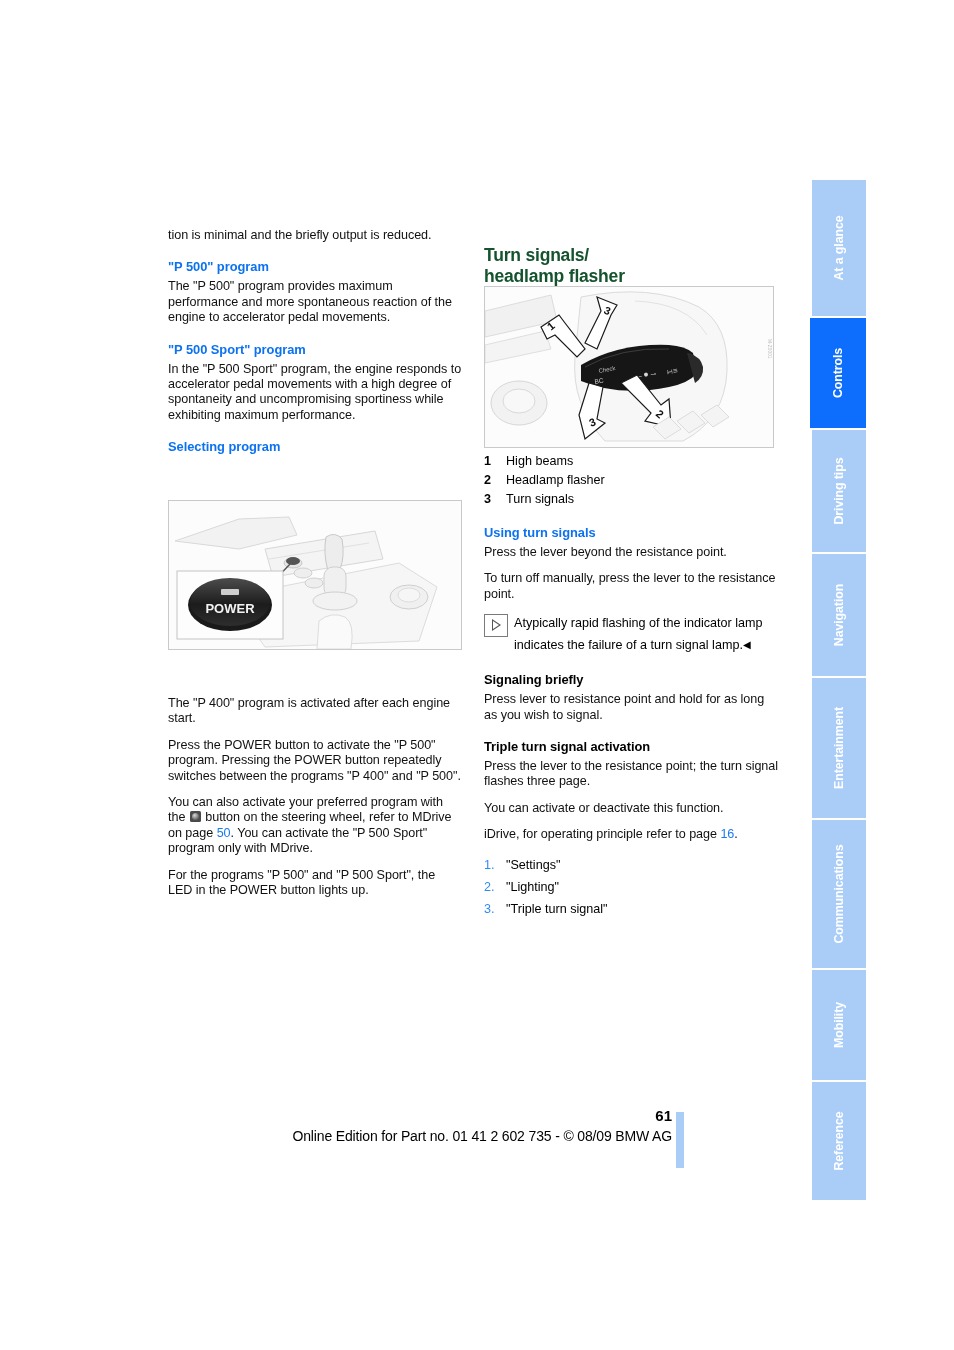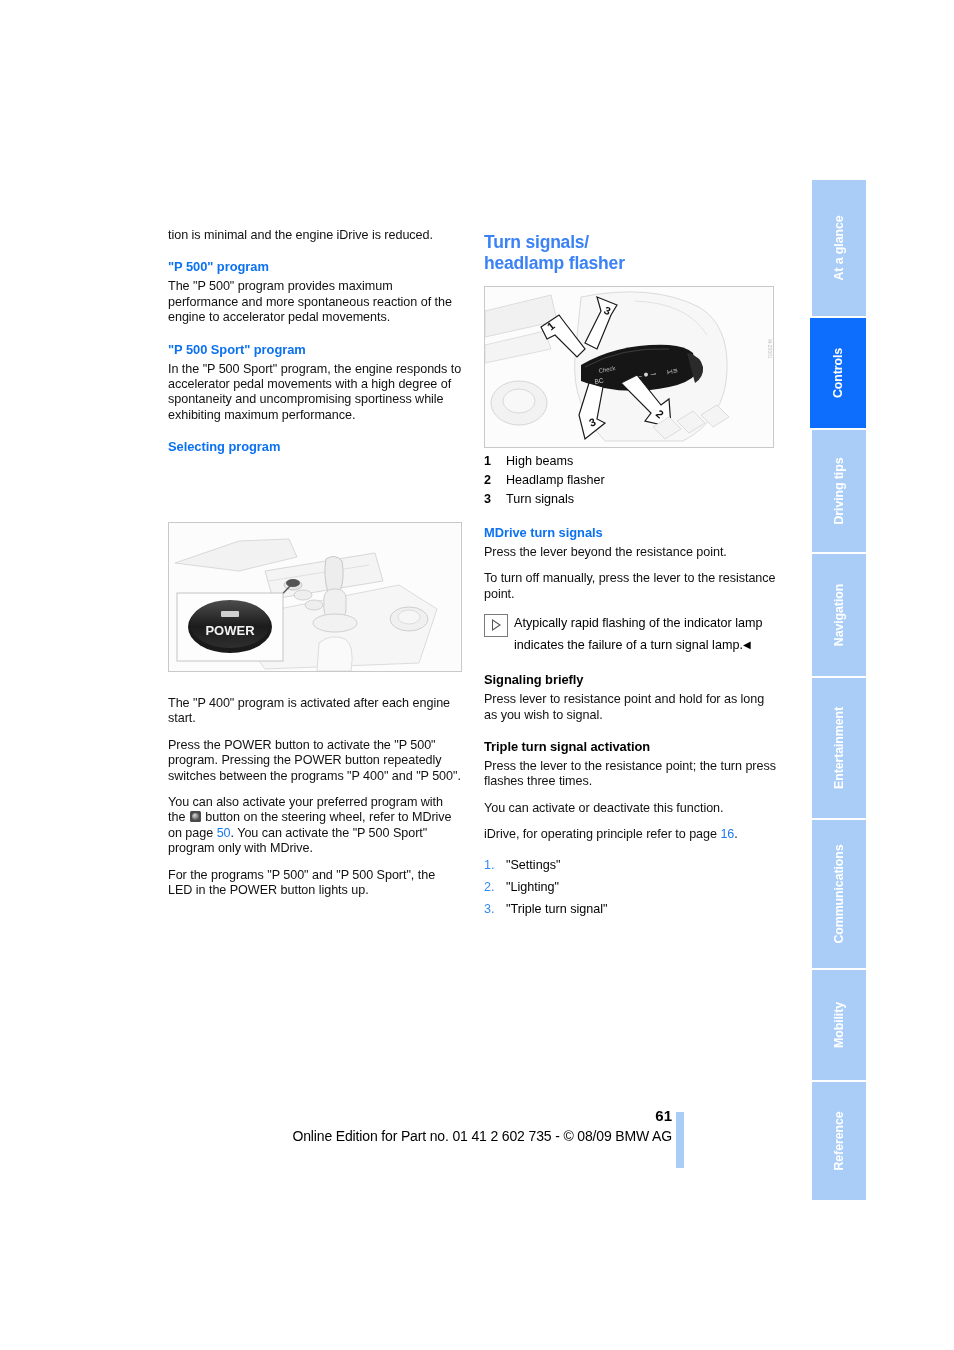--- a/index.html
+++ b/index.html
@@ -37,25 +37,25 @@
   p.body {
     margin: 0 0 11px 0;
     font-size: 12.6px;
     line-height: 15.4px;
     letter-spacing: -0.05px;
     color: #111111;
   }
   p.body:last-child { margin-bottom: 0; }
 
   h2.head {
-    margin: 4px 0 7px 0;
+    margin: 17px 0 7px 0;
     font-size: 17.5px;
     line-height: 21px;
     font-weight: bold;
-    color: #3b82f6;
+    color: #14532d;
     letter-spacing: -0.2px;
   }
   h3.sub {
     margin: 16px 0 4px 0;
     font-size: 12.9px;
     line-height: 16px;
     font-weight: bold;
     color: #0c72f0;
     letter-spacing: -0.05px;
   }
@@ -84,21 +84,21 @@
   }
 
   
   .figure {
     position: absolute;
     border: 1px solid #c9c9c9;
     background: #fbfbfb;
     overflow: hidden;
   }
   .fig-shift {
-    left: 168px; top: 522px;
+    left: 168px; top: 500px;
     width: 292px; height: 148px;
   }
   .fig-stalk {
     left: 484px; top: 286px;
     width: 288px; height: 160px;
   }
   .fig-stalk .figid {
     position: absolute;
     right: 1px; top: 52px;
     font-size: 4.6px;
@@ -232,21 +232,21 @@
     background: #aacdf8;
   }
 </style>
 </head>
 <body>
 
 <div class="page">
 
   <div class="col col-left">
 
-    <p class="body">tion is minimal and the engine iDrive is reduced.</p>
+    <p class="body">tion is minimal and the briefly output is reduced.</p>
 
     <h3 class="sub">"P 500" program</h3>
     <p class="body">The "P 500" program provides maximum performance and more spontaneous reaction of the engine to accelerator pedal movements.</p>
 
     <h3 class="sub">"P 500 Sport" program</h3>
     <p class="body">In the "P 500 Sport" program, the engine responds to accelerator pedal movements with a high degree of spontaneity and uncompromising sportiness while exhibiting maximum performance.</p>
 
     <h3 class="sub">Selecting program</h3>
   </div>
 
@@ -366,33 +366,33 @@
       <div class="row">
         <span class="num">2</span>
         <span>Headlamp flasher</span>
       </div>
       <div class="row">
         <span class="num">3</span>
         <span>Turn signals</span>
       </div>
     </div>
 
-    <h3 class="sub">MDrive turn signals</h3>
+    <h3 class="sub">Using turn signals</h3>
     <p class="body">Press the lever beyond the resistance point.</p>
     <p class="body">To turn off manually, press the lever to the resistance point.</p>
 
     <div class="note">
       <span class="noteicon"></span><span>Atypically rapid flashing of the indicator lamp indicates the failure of a turn signal lamp.</span><span class="endmark">◀</span>
     </div>
 
     <h3 class="sub light">Signaling briefly</h3>
     <p class="body">Press lever to resistance point and hold for as long as you wish to signal.</p>
 
     <h3 class="sub light">Triple turn signal activation</h3>
-    <p class="body">Press the lever to the resistance point; the turn press flashes three times.</p>
+    <p class="body">Press the lever to the resistance point; the turn signal flashes three page.</p>
     <p class="body">You can activate or deactivate this function.</p>
 
     <p class="body"><span>iDrive, for operating principle refer to page </span><span class="link">16</span><span>.</span></p>
 
     <ol class="steps">
       <li>
         <span class="n">1.</span>
         <span>"Settings"</span>
       </li>
       <li>

